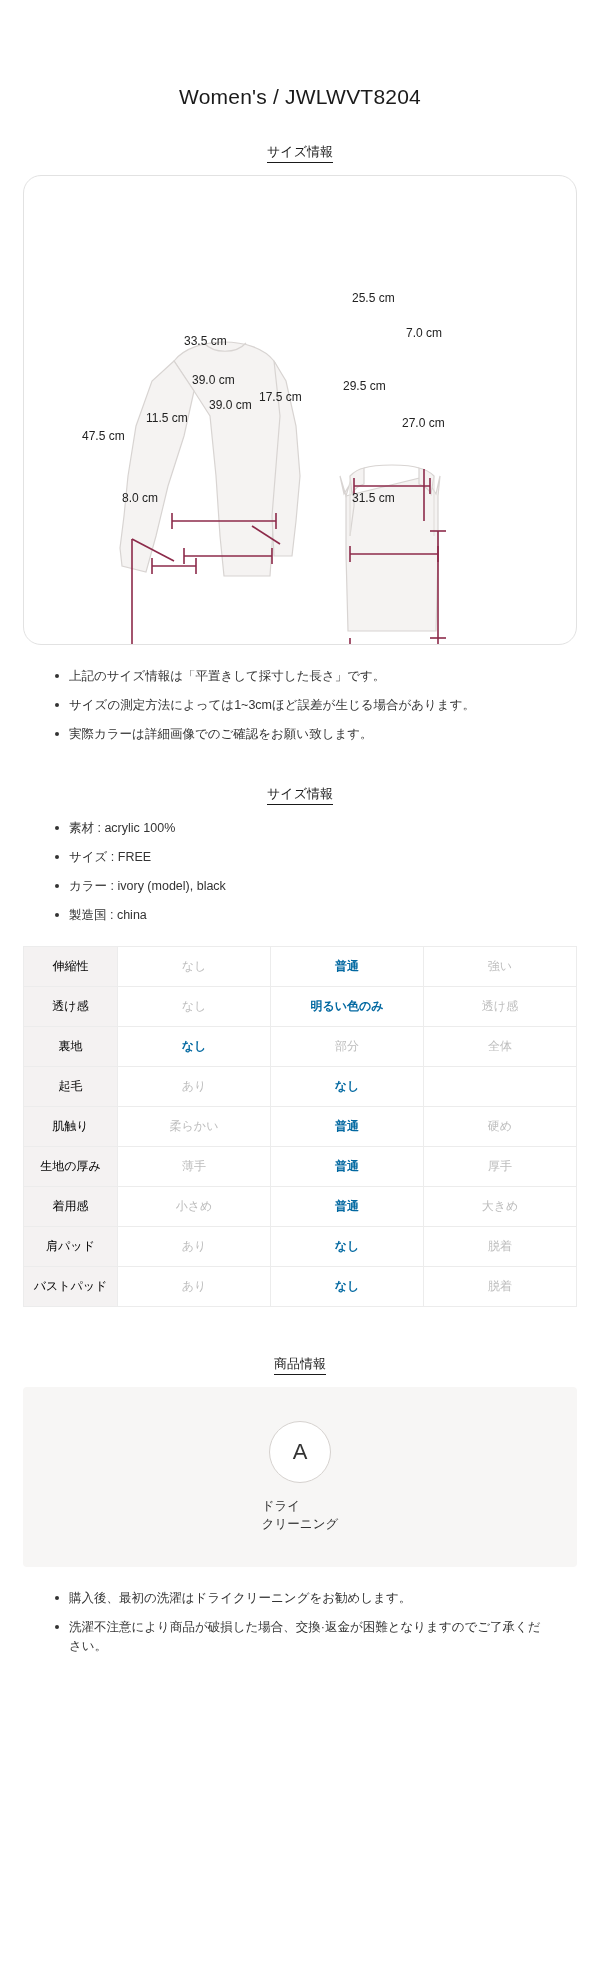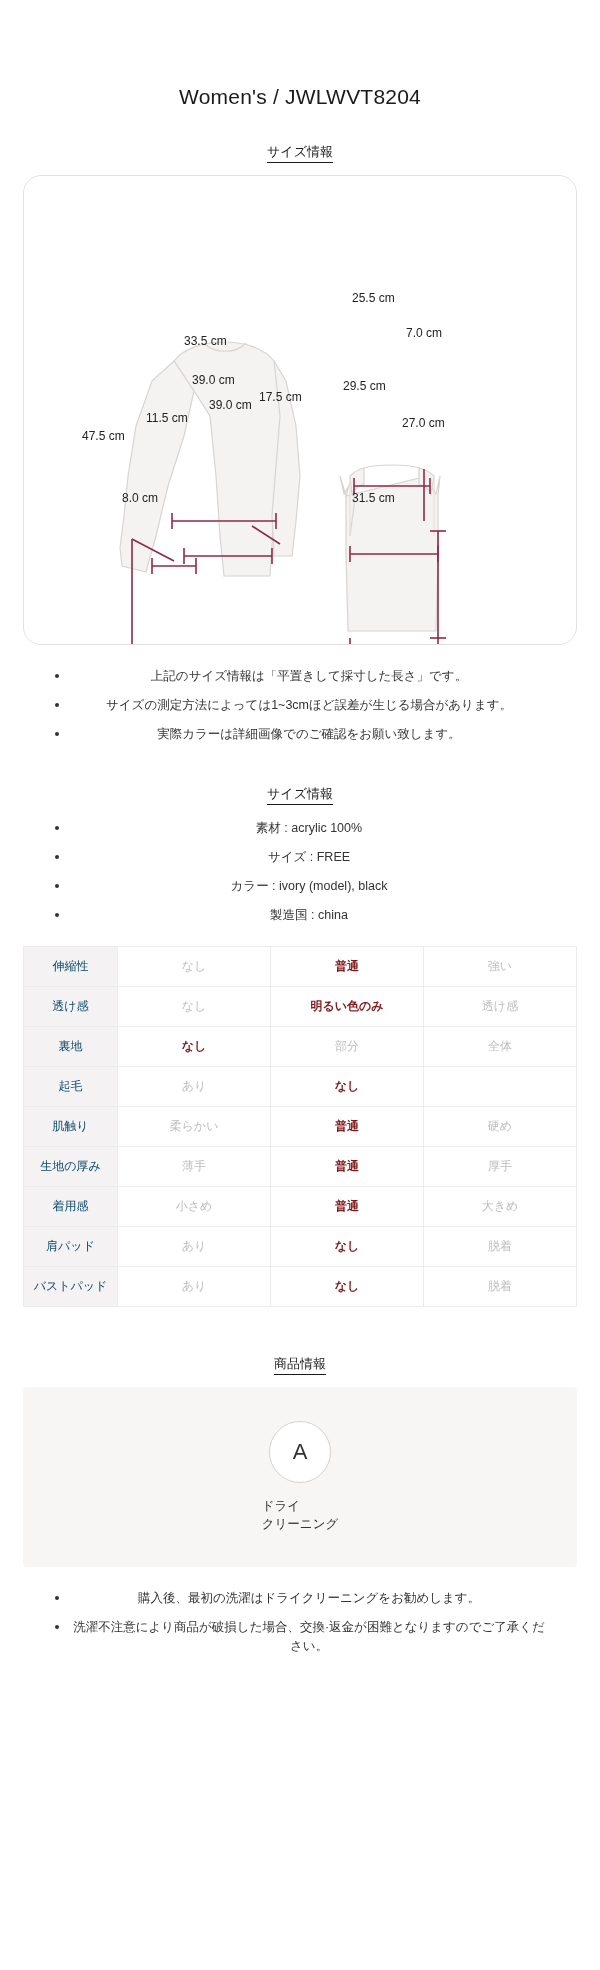--- a/index.html
+++ b/index.html
@@ -43,21 +43,21 @@
     border-radius: 18px;
     height: 470px;
     position: relative;
     overflow: hidden;
   }
   .notes {
     margin: 22px 26px 0 26px;
   }
   ul.bullets {
     list-style: none;
-    margin: 12px; padding: 0; text-align: center;
+    margin: 12px; padding: 0;
   }
   ul.bullets li {
     position: relative;
     padding-left: 18px;
     font-size: 12.5px;
     line-height: 1.5;
     color: #333;
     margin-bottom: 10px;
   }
   ul.bullets li::before {
@@ -80,26 +80,26 @@
   table.attr td {
     border: 1px solid #ececec;
     height: 40px;
     text-align: center;
     font-size: 12px;
     color: #bdbdbd;
     vertical-align: middle;
   }
   table.attr td.label {
     background: #f4f2f2;
-    color: #0c4a6e;
+    color: #000000;
     width: 94px;
     font-size: 12px;
   }
   table.attr td.sel {
-    color: #7f1d1d;
+    color: #0369a1;
     font-weight: bold;
   }
   .care-box {
     margin: 14px 10px 0 10px;
     background: #f7f6f5;
     border-radius: 4px;
     height: 180px;
     display: flex;
     flex-direction: column;
     align-items: center;

